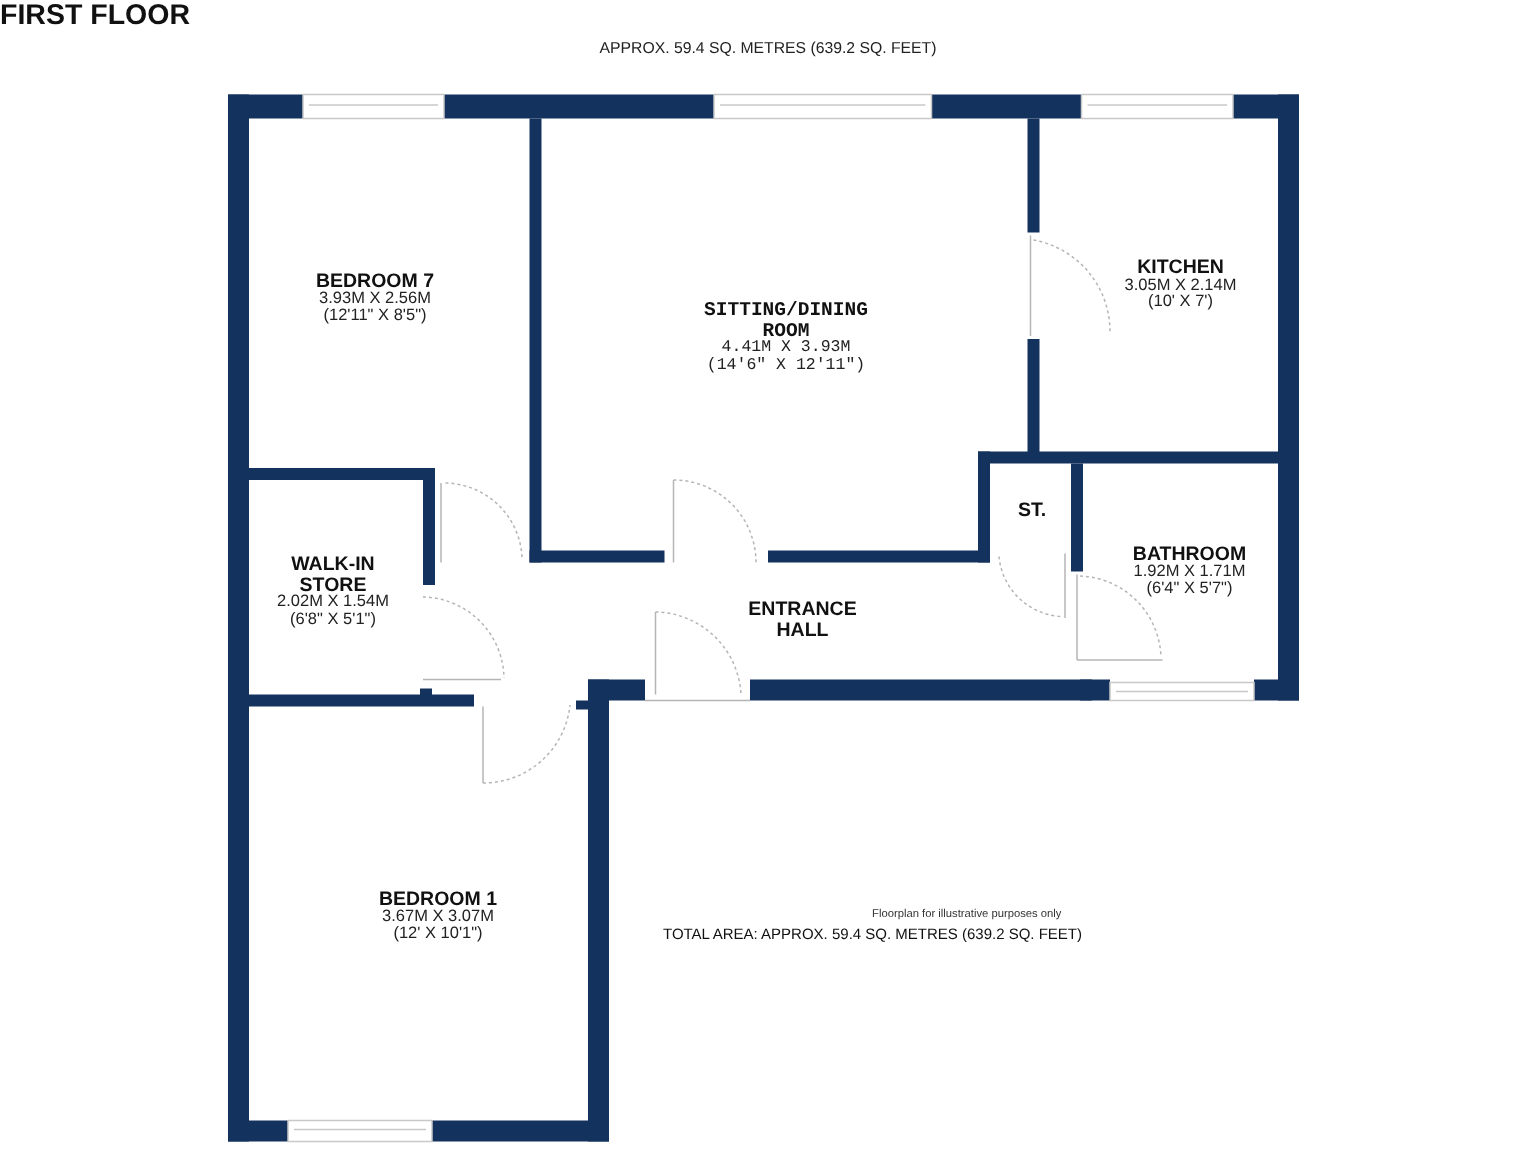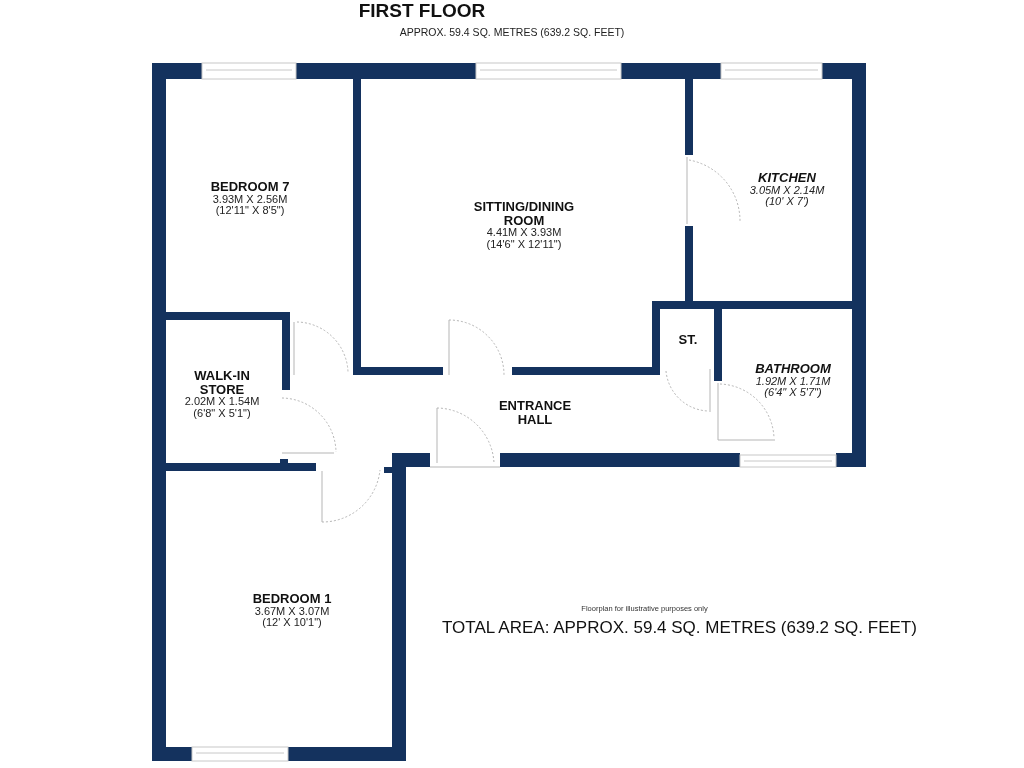--- a/index.html
+++ b/index.html
@@ -1,23 +1,23 @@
 <!DOCTYPE html>
 <html><head>
 <meta charset="utf-8">
 <style>
   html, body { margin:0; padding:0; background:#ffffff; }
   body { width:1024px; height:768px; position:relative; overflow:hidden; font-family:"Liberation Sans", sans-serif; }
-  .title { position:absolute; left:0; width:844px; top:0; text-align:center; font-weight:bold; font-size:19px; color:#111; }
+  .title { position:absolute; left:0; width:844px; top:0; font-weight:bold; font-size:19px; color:#111; }
   .subtitle { position:absolute; left:0; width:1024px; top:26px; text-align:center; font-size:10.5px; color:#222; }
   svg.plan { position:absolute; left:0; top:0; }
   .label { position:absolute; text-align:center; color:#111; line-height:1.05; }
   .label .name { font-weight:bold; font-size:13px; display:block; }
   .label .dim { font-size:11px; display:block; color:#222; }
-  .total { position:absolute; left:442px; top:618px; font-size:17px; color:#111; white-space:nowrap; }
+  .total { position:absolute; left:442px; top:618px; font-size:10px; color:#111; white-space:nowrap; }
   .note { position:absolute; left:442px; width:405px; top:604px; text-align:center; font-size:7.5px; color:#333; }
 </style>
 </head>
 <body>
 
 <div class="title">FIRST FLOOR</div>
 <div class="subtitle">APPROX. 59.4 SQ. METRES (639.2 SQ. FEET)</div>
 
 <svg class="plan" width="1024" height="768" viewBox="0 0 1024 768">
   <g fill="#14325e">
@@ -104,28 +104,28 @@
     <path d="M720,384 A56,56 0 0 1 774,438" stroke-dasharray="2,2"></path>
   </g>
 </svg>
 
 <div class="label" style="left:190px; top:180px; width:120px;">
   <span class="name">BEDROOM 7</span>
   <span class="dim">3.93M X 2.56M</span>
   <span class="dim">(12'11" X 8'5")</span>
 </div>
 
-<div class="label" style="left:454px; top:200px; width:140px;">
+<div class="label" style="left:454px; top:200px; width:140px;font-family:Liberation Mono, monospace;">
   <span class="name">SITTING/DINING</span>
   <span class="name">ROOM</span>
   <span class="dim">4.41M X 3.93M</span>
   <span class="dim">(14'6" X 12'11")</span>
 </div>
 
-<div class="label" style="left:732px; top:171px; width:110px;font-style:italic;">
+<div class="label" style="left:732px; top:171px; width:110px;">
   <span class="name">KITCHEN</span>
   <span class="dim">3.05M X 2.14M</span>
   <span class="dim">(10' X 7')</span>
 </div>
 
 <div class="label" style="left:166px; top:369px; width:112px;">
   <span class="name">WALK-IN</span>
   <span class="name">STORE</span>
   <span class="dim">2.02M X 1.54M</span>
   <span class="dim">(6'8" X 5'1")</span>
@@ -133,21 +133,21 @@
 
 <div class="label" style="left:485px; top:399px; width:100px;text-align:center;">
   <span class="name">ENTRANCE</span>
   <span class="name">HALL</span>
 </div>
 
 <div class="label" style="left:664px; top:333px; width:48px;">
   <span class="name">ST.</span>
 </div>
 
-<div class="label" style="left:734px; top:362px; width:118px;font-style:italic;">
+<div class="label" style="left:734px; top:362px; width:118px;">
   <span class="name">BATHROOM</span>
   <span class="dim">1.92M X 1.71M</span>
   <span class="dim">(6'4" X 5'7")</span>
 </div>
 
 <div class="label" style="left:232px; top:592px; width:120px;">
   <span class="name">BEDROOM 1</span>
   <span class="dim">3.67M X 3.07M</span>
   <span class="dim">(12' X 10'1")</span>
 </div>

